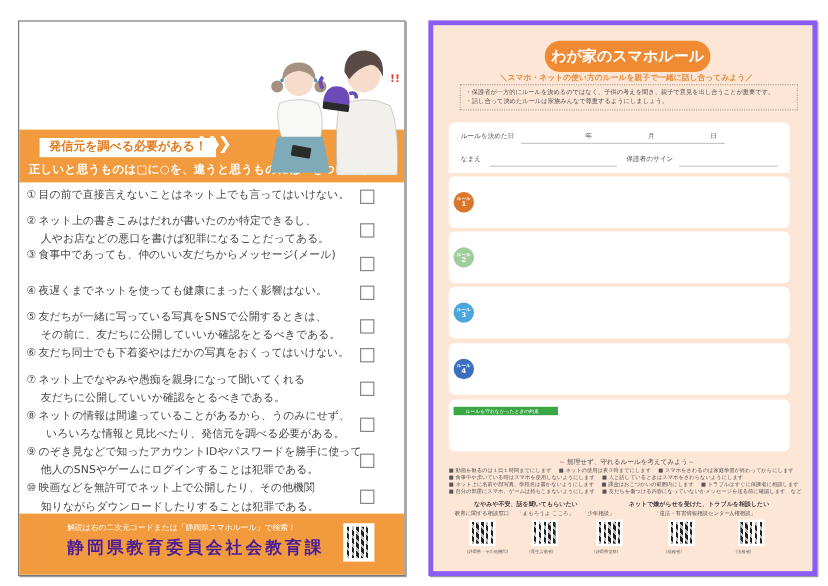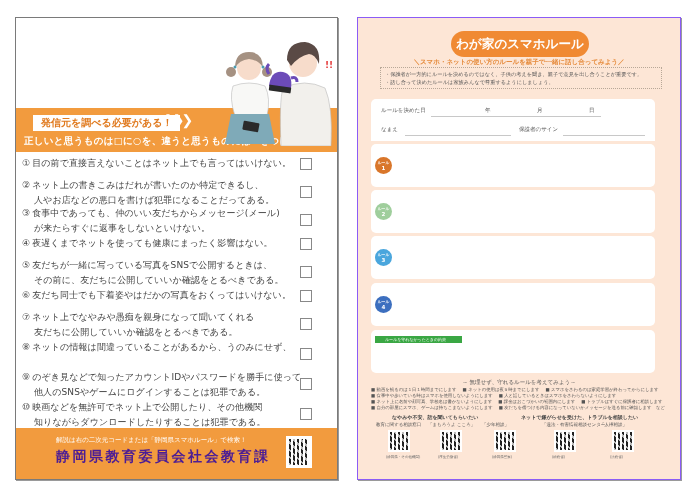--- a/index.html
+++ b/index.html
@@ -67,21 +67,21 @@
   }
   .qr::before {
     content: ""; position: absolute; inset: 0;
     background:
       repeating-linear-gradient(45deg, rgba(255,255,255,0.7) 0 2px, transparent 2px 5px);
   }
 
   
   .page-right {
     position: absolute; left: 357px; top: 17px; width: 324px; height: 463px;
-    background: #fde6d6; border: 1px solid #8b5cf6; box-shadow: 1px 1px 0 #9a9a9a;
+    background: #fde6d6; border: 4px solid #8b5cf6; box-shadow: 1px 1px 0 #9a9a9a;
     overflow: hidden;
   }
   .rules-title {
     position: absolute; left: 93px; top: 13px; width: 138px; height: 26px; border-radius: 13px;
     background: #f08a33; color: #fff; font-size: 12.5px; font-weight: bold; text-align: center;
     line-height: 26px; white-space: nowrap;
   }
   .rules-subtitle {
     position: absolute; left: 0; top: 40px; width: 322px; text-align: center; font-size: 6.5px;
     color: #e58a3a; font-weight: bold; white-space: nowrap;
@@ -168,21 +168,20 @@
       <div class="q-item" style="position: absolute; top: 24px; height: 28px;">
         <div class="q-text" style="top: 0px;">
           <div><span class="q-num">②</span><span>ネット上の書きこみはだれが書いたのか特定できるし、</span></div>
           <div style="padding-left: 12px;"><span>人やお店などの悪口を書けば犯罪になることだってある。</span></div>
         </div>
         <div class="q-check" style="top: 8px;"></div>
       </div>
       <div class="q-item" style="position: absolute; top: 52px; height: 28px;">
         <div class="q-text" style="top: 0px;">
           <div><span class="q-num">③</span><span>食事中であっても、仲のいい友だちからメッセージ(メール)</span></div>
-          <div style="padding-left: 12px;"><span>が来たらすぐに返事をしないといけない。</span></div>
         </div>
         <div class="q-check" style="top: 8px;"></div>
       </div>
       <div class="q-item" style="position: absolute; top: 82px; height: 20px;">
         <div class="q-text" style="top: 0px;">
           <div><span class="q-num">④</span><span>夜遅くまでネットを使っても健康にまったく影響はない。</span></div>
         </div>
         <div class="q-check" style="top: 2px;"></div>
       </div>
       <div class="q-item" style="position: absolute; top: 104px; height: 28px;">
@@ -201,20 +200,21 @@
       <div class="q-item" style="position: absolute; top: 156px; height: 28px;">
         <div class="q-text" style="top: 0px;">
           <div><span class="q-num">⑦</span><span>ネット上でなやみや愚痴を親身になって聞いてくれる</span></div>
           <div style="padding-left: 12px;"><span>友だちに公開していいか確認をとるべきである。</span></div>
         </div>
         <div class="q-check" style="top: 8px;"></div>
       </div>
       <div class="q-item" style="position: absolute; top: 186px; height: 28px;">
         <div class="q-text" style="top: 0px; text-align: center;">
           <div><span class="q-num">⑧</span><span>ネットの情報は間違っていることがあるから、うのみにせず、</span></div>
+          <div style="padding-left: 12px;"><span>いろいろな情報と見比べたり、発信元を調べる必要がある。</span></div>
         </div>
         <div class="q-check" style="top: 8px;"></div>
       </div>
       <div class="q-item" style="position: absolute; top: 216px; height: 28px;">
         <div class="q-text" style="top: 0px;">
           <div><span class="q-num">⑨</span><span>のぞき見などで知ったアカウントIDやパスワードを勝手に使って</span></div>
           <div style="padding-left: 12px;"><span>他人のSNSやゲームにログインすることは犯罪である。</span></div>
         </div>
         <div class="q-check" style="top: 8px;"></div>
       </div>

